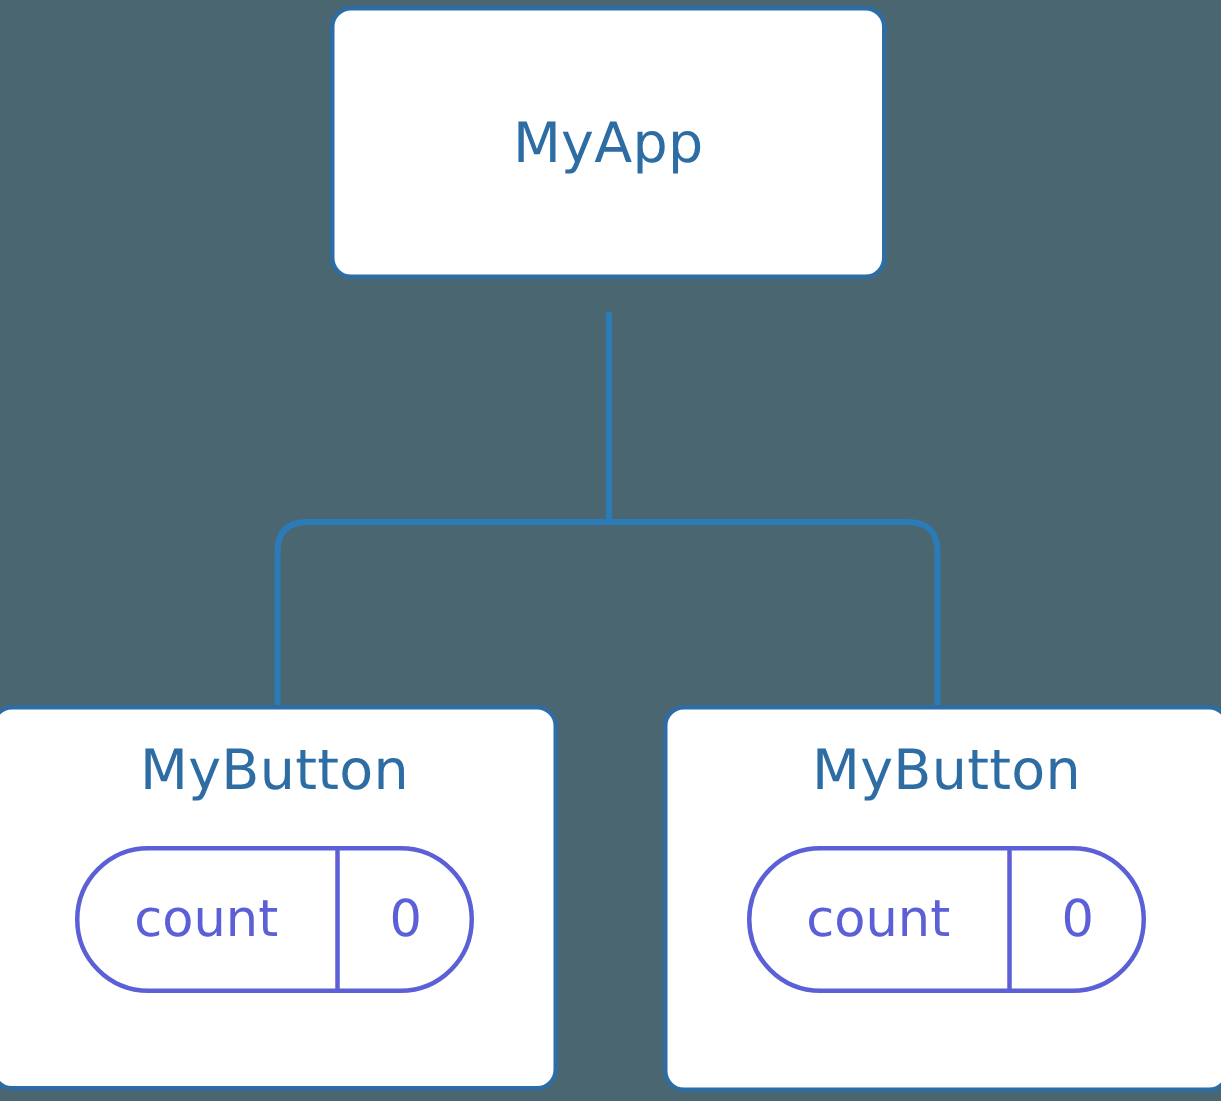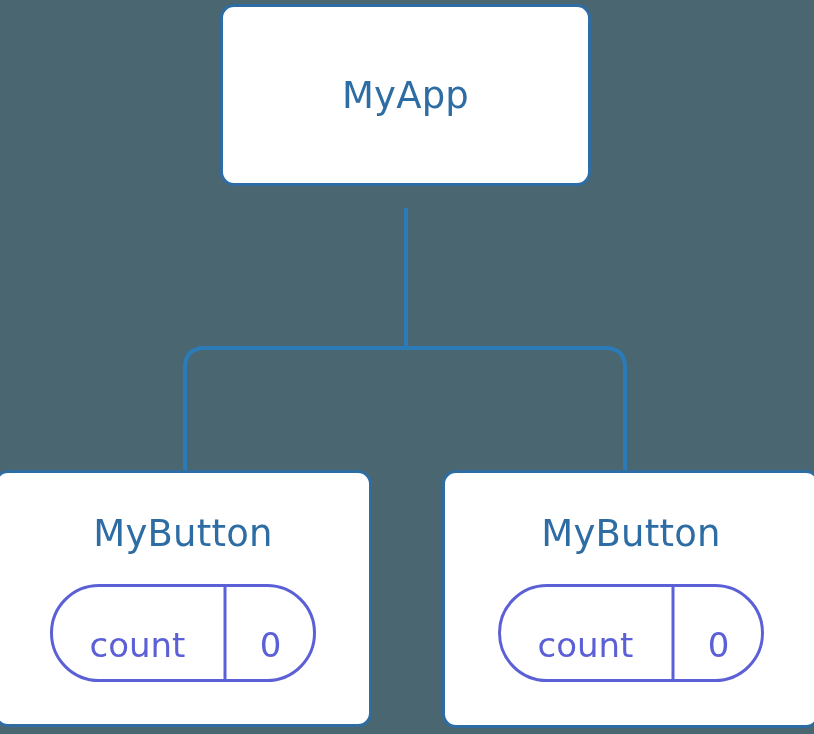--- a/index.html
+++ b/index.html
@@ -58,38 +58,38 @@
     justify-content: flex-start;
   }
   #node-mybutton-1 {
     left: 442px;
     top: 470px;
     width: 378px;
     height: 258px;
     justify-content: flex-start;
   }
   .node-title-button {
-    margin-top: 42px;
+    margin-top: 22px;
   }
   .state-pill {
     position: relative;
     margin-top: 32px;
     width: 266px;
     height: 98px;
     box-sizing: border-box;
   }
   .pill-svg {
     position: absolute;
     left: 0;
     top: 0;
   }
   .pill-label,
   .pill-value {
     position: absolute;
-    top: 12px;
+    top: 0;
     height: 98px;
     display: flex;
     align-items: center;
     justify-content: center;
     color: #5c60d6;
     font-size: 34px;
     line-height: 1;
     white-space: nowrap;
   }
   .pill-label {

